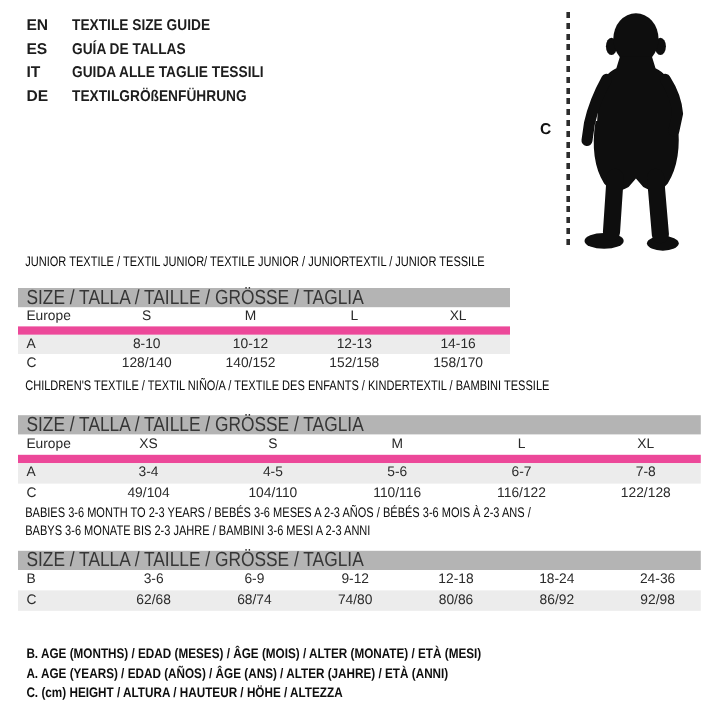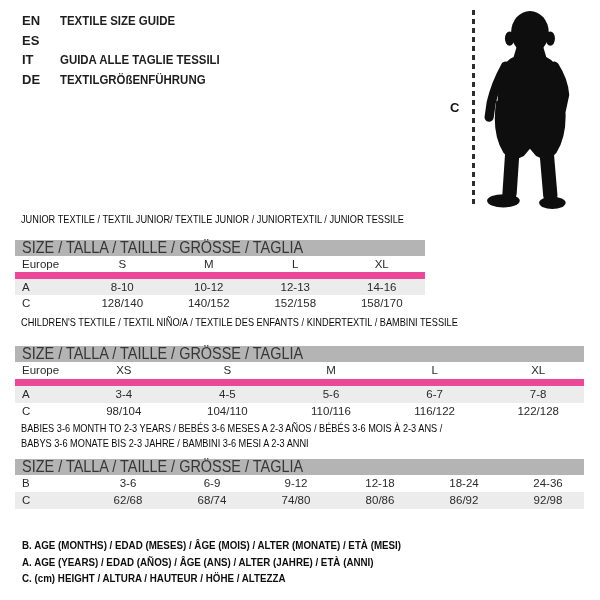--- a/index.html
+++ b/index.html
@@ -47,20 +47,21 @@
 
 <div class="canvas">
 
   <div class="lang-list">
     <div class="lang-row">
       <span class="lang-code">EN</span>
       <span class="lang-label"><span class="condense">TEXTILE SIZE GUIDE</span></span>
     </div>
     <div class="lang-row">
       <span class="lang-code">ES</span>
+      <span class="lang-label"><span class="condense">GUÍA DE TALLAS</span></span>
     </div>
     <div class="lang-row">
       <span class="lang-code">IT</span>
       <span class="lang-label"><span class="condense">GUIDA ALLE TAGLIE TESSILI</span></span>
     </div>
     <div class="lang-row">
       <span class="lang-code">DE</span>
       <span class="lang-label"><span class="condense">TEXTILGRÖßENFÜHRUNG</span></span>
     </div>
   </div>
@@ -133,21 +134,21 @@
     <div class="trow rowh17 striped">
       <span class="tlabel">A</span>
       <span class="tcell">3-4</span>
       <span class="tcell">4-5</span>
       <span class="tcell">5-6</span>
       <span class="tcell">6-7</span>
       <span class="tcell">7-8</span>
     </div>
     <div class="trow rowh17">
       <span class="tlabel">C</span>
-      <span class="tcell">98/104</span>
+      <span class="tcell">49/104</span>
       <span class="tcell">104/110</span>
       <span class="tcell">110/116</span>
       <span class="tcell">116/122</span>
       <span class="tcell">122/128</span>
     </div>
   </div>
 
   <div class="sec-title" style="top:421px;">
     <span class="tline"><span class="condense">BABIES 3-6 MONTH TO 2-3 YEARS / BEBÉS 3-6 MESES A 2-3 AÑOS / BÉBÉS 3-6 MOIS À 2-3 ANS /</span></span>
     <span class="tline"><span class="condense">BABYS 3-6 MONATE BIS 2-3 JAHRE / BAMBINI 3-6 MESI A 2-3 ANNI</span></span>

